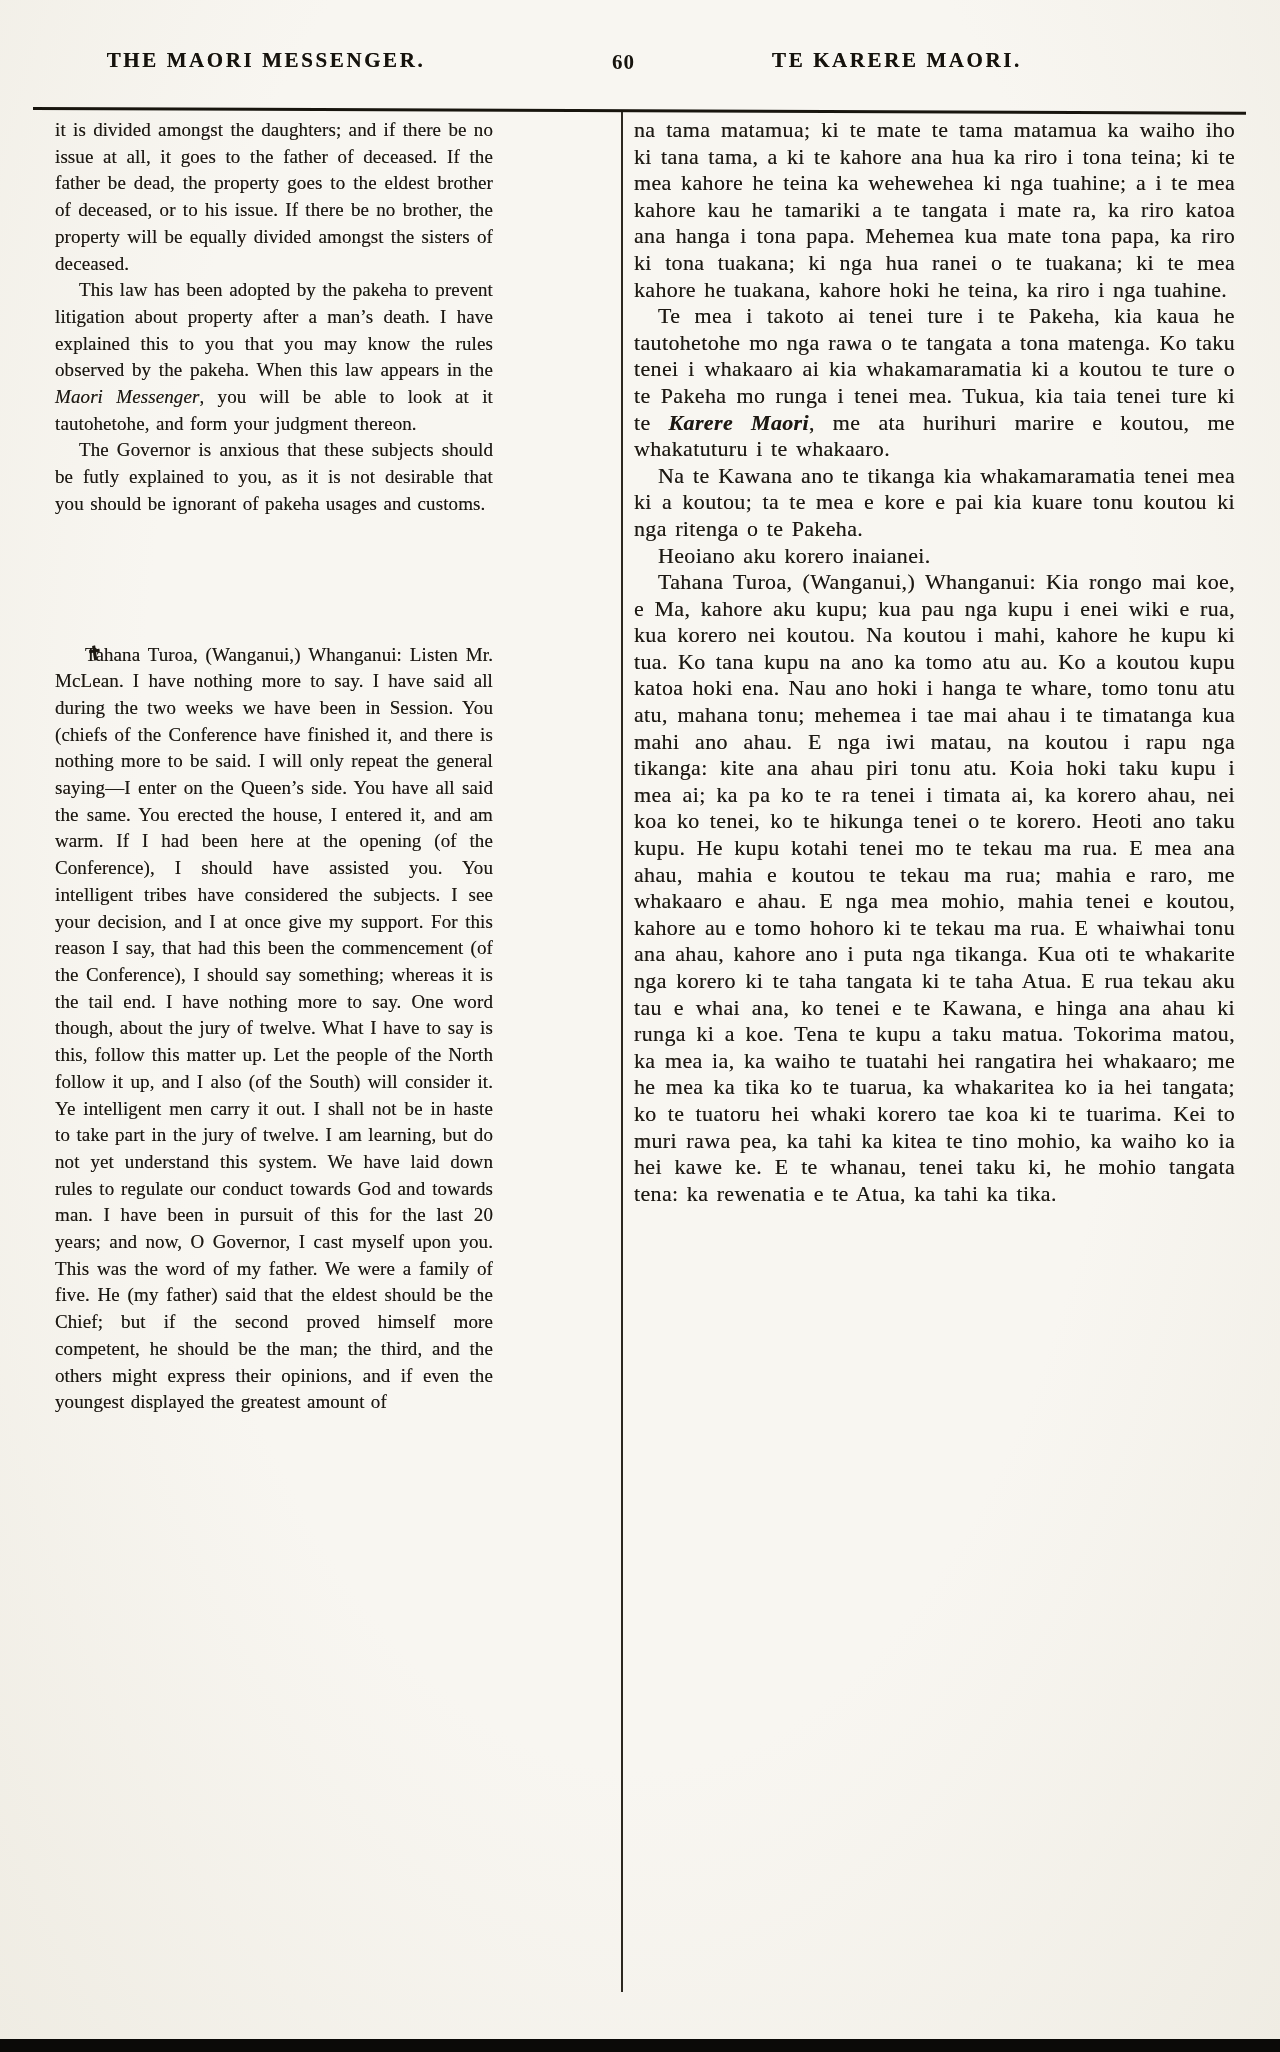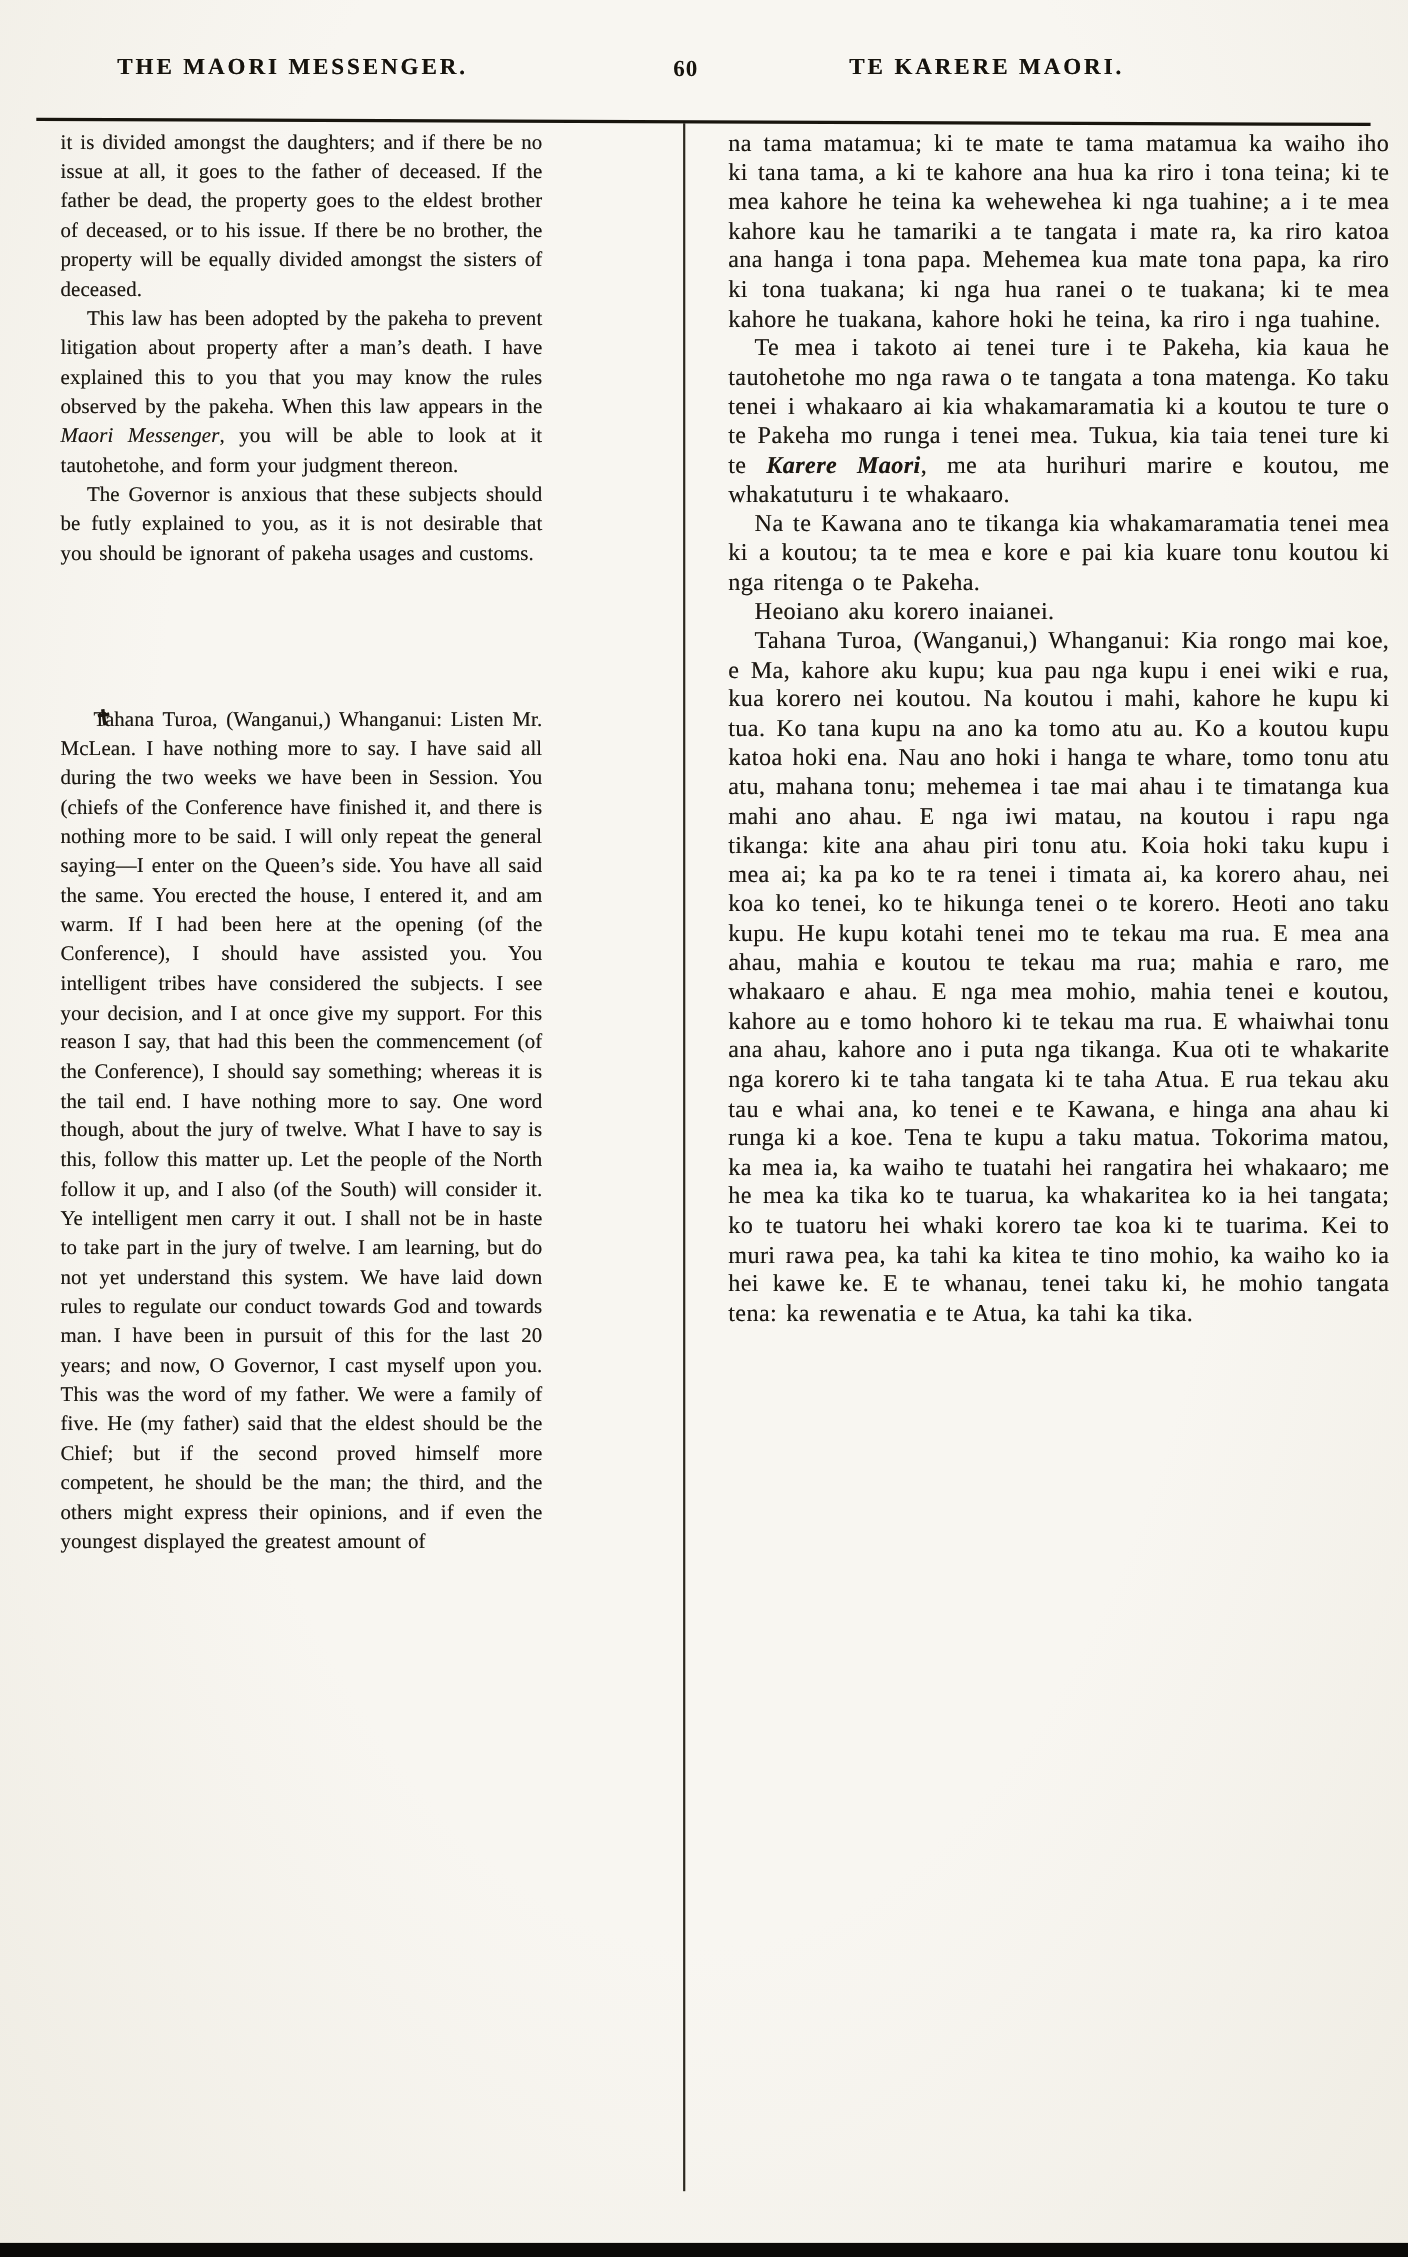--- a/index.html
+++ b/index.html
@@ -34,21 +34,21 @@
   .col {
     position:absolute; top:117px; text-align:justify;
     text-shadow:0 0 0.4px rgba(25,20,12,0.55);
   }
   .col-left {
     left:55px; width:438px;
     font-size:19px; line-height:26.7px; letter-spacing:0.1px; word-spacing:1.5px;
   }
   .col-right {
     left:634px; width:601px;
-    font-size:22px; line-height:26.6px; letter-spacing:0.35px; word-spacing:2.5px;margin-left:28px;
+    font-size:22px; line-height:26.6px; letter-spacing:0.35px; word-spacing:2.5px;
   }
   .para { margin:0; }
   .para.indent { text-indent:24px; }
   .para.gap-before { margin-top:124px; text-indent:30px; position:relative; }
   .mark {
     position:absolute; left:2px; top:1px;
     font-size:19px; font-weight:700; transform:rotate(-8deg);
   }
   .it { font-style:italic; }
   .b  { font-weight:700; }

